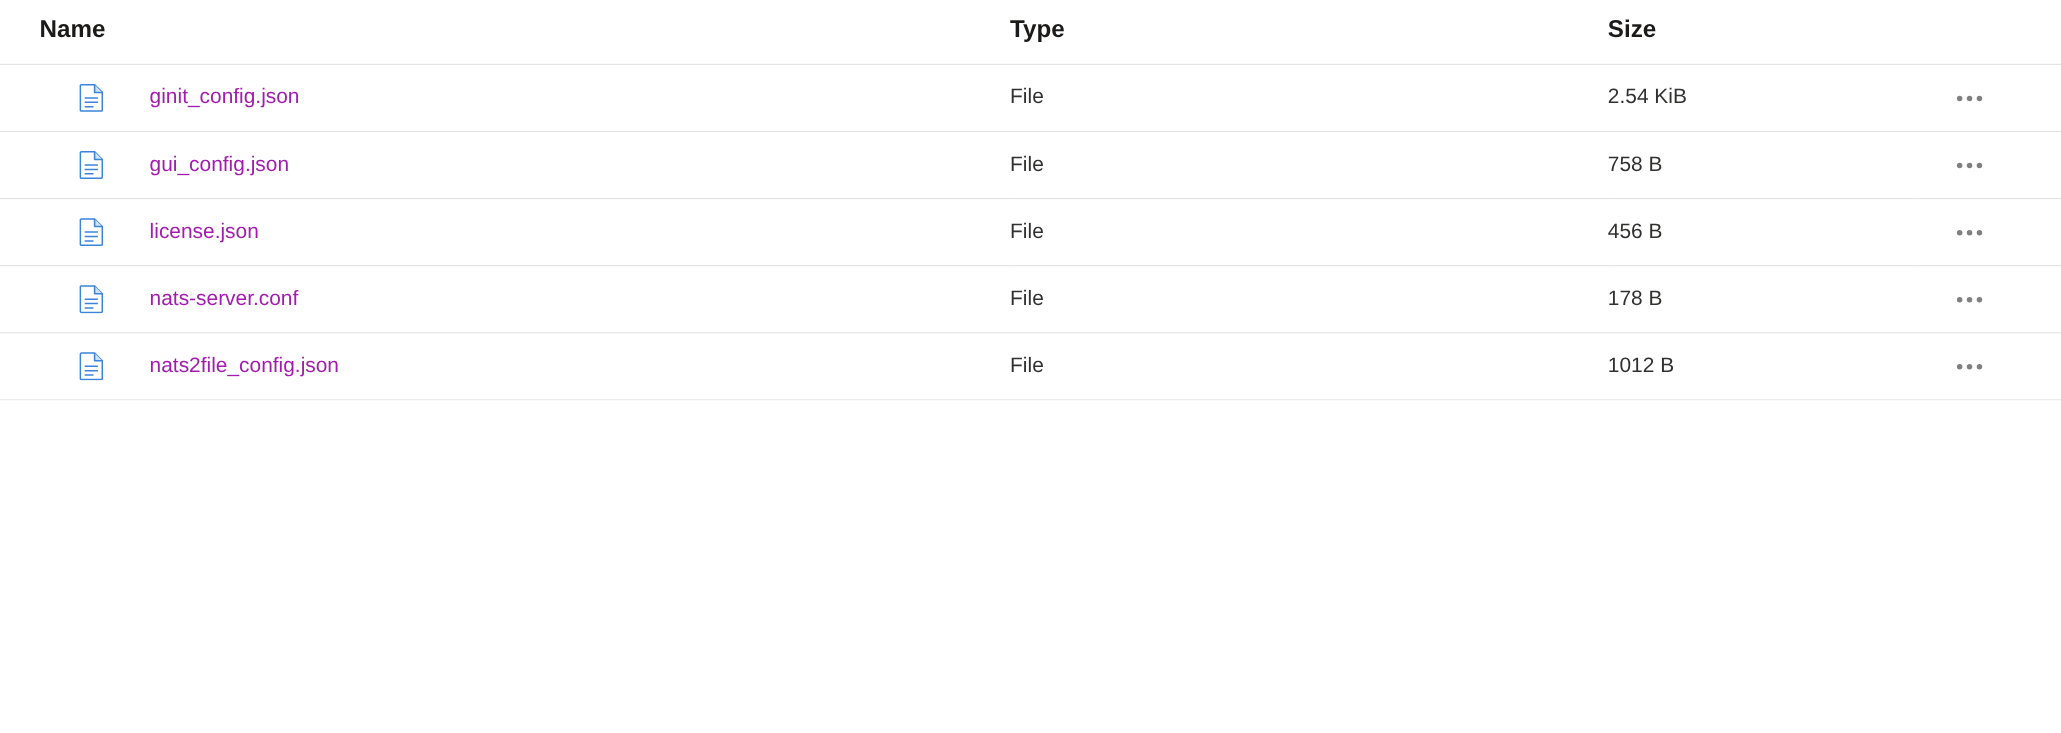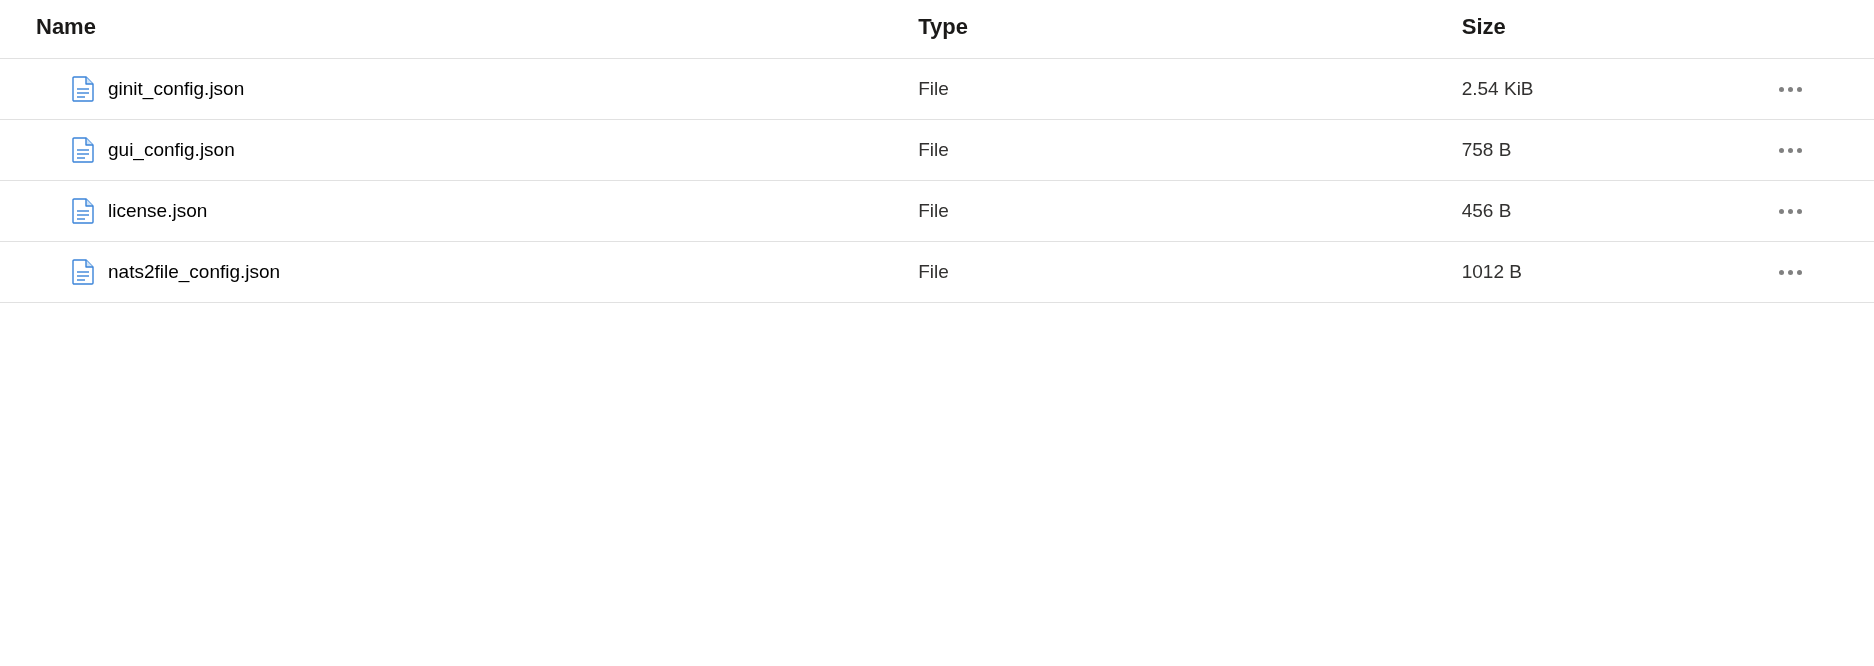--- a/index.html
+++ b/index.html
@@ -73,22 +73,23 @@
       float: right;
     }
     .dot {
       width: 5px;
       height: 5px;
       border-radius: 50%;
       background: #808080;
       display: inline-block;
     }
     .file-link {
-      color: #000000;
+      color: #a21caf;
       cursor: pointer;
+      margin-left: 28px;
     }
   </style>
 </head>
 <body>
 
 <table class="file-table">
   <thead>
     <tr>
       <th class="col-name">Name</th>
       <th class="col-type">Type</th>
@@ -169,20 +170,43 @@
       <tr>
         <td class="col-name">
           <div class="name-cell">
 <svg class="file-icon" viewBox="0 0 22 26" fill="none" xmlns="http://www.w3.org/2000/svg">
   <path d="M2 1H14L21 8V24C21 24.55 20.55 25 20 25H2C1.45 25 1 24.55 1 24V2C1 1.45 1.45 1 2 1Z" fill="#ffffff" stroke="#3b84d9" stroke-width="1.4"></path>
   <path d="M14 1V8H21" fill="#cfe3f7" stroke="#3b84d9" stroke-width="1.4" stroke-linejoin="round"></path>
   <line x1="5" y1="13" x2="17" y2="13" stroke="#3b84d9" stroke-width="1.4"></line>
   <line x1="5" y1="17" x2="17" y2="17" stroke="#3b84d9" stroke-width="1.4"></line>
   <line x1="5" y1="21" x2="13" y2="21" stroke="#3b84d9" stroke-width="1.4"></line>
 </svg>
+            <span class="file-link">nats-server.conf</span>
+          </div>
+        </td>
+        <td class="col-type">File</td>
+        <td class="col-size">178 B</td>
+        <td class="col-actions">
+          <span class="more-dots">
+            <span class="dot"></span>
+            <span class="dot"></span>
+            <span class="dot"></span>
+          </span>
+        </td>
+      </tr>
+      <tr>
+        <td class="col-name">
+          <div class="name-cell">
+<svg class="file-icon" viewBox="0 0 22 26" fill="none" xmlns="http://www.w3.org/2000/svg">
+  <path d="M2 1H14L21 8V24C21 24.55 20.55 25 20 25H2C1.45 25 1 24.55 1 24V2C1 1.45 1.45 1 2 1Z" fill="#ffffff" stroke="#3b84d9" stroke-width="1.4"></path>
+  <path d="M14 1V8H21" fill="#cfe3f7" stroke="#3b84d9" stroke-width="1.4" stroke-linejoin="round"></path>
+  <line x1="5" y1="13" x2="17" y2="13" stroke="#3b84d9" stroke-width="1.4"></line>
+  <line x1="5" y1="17" x2="17" y2="17" stroke="#3b84d9" stroke-width="1.4"></line>
+  <line x1="5" y1="21" x2="13" y2="21" stroke="#3b84d9" stroke-width="1.4"></line>
+</svg>
             <span class="file-link">nats2file_config.json</span>
           </div>
         </td>
         <td class="col-type">File</td>
         <td class="col-size">1012 B</td>
         <td class="col-actions">
           <span class="more-dots">
             <span class="dot"></span>
             <span class="dot"></span>
             <span class="dot"></span>

